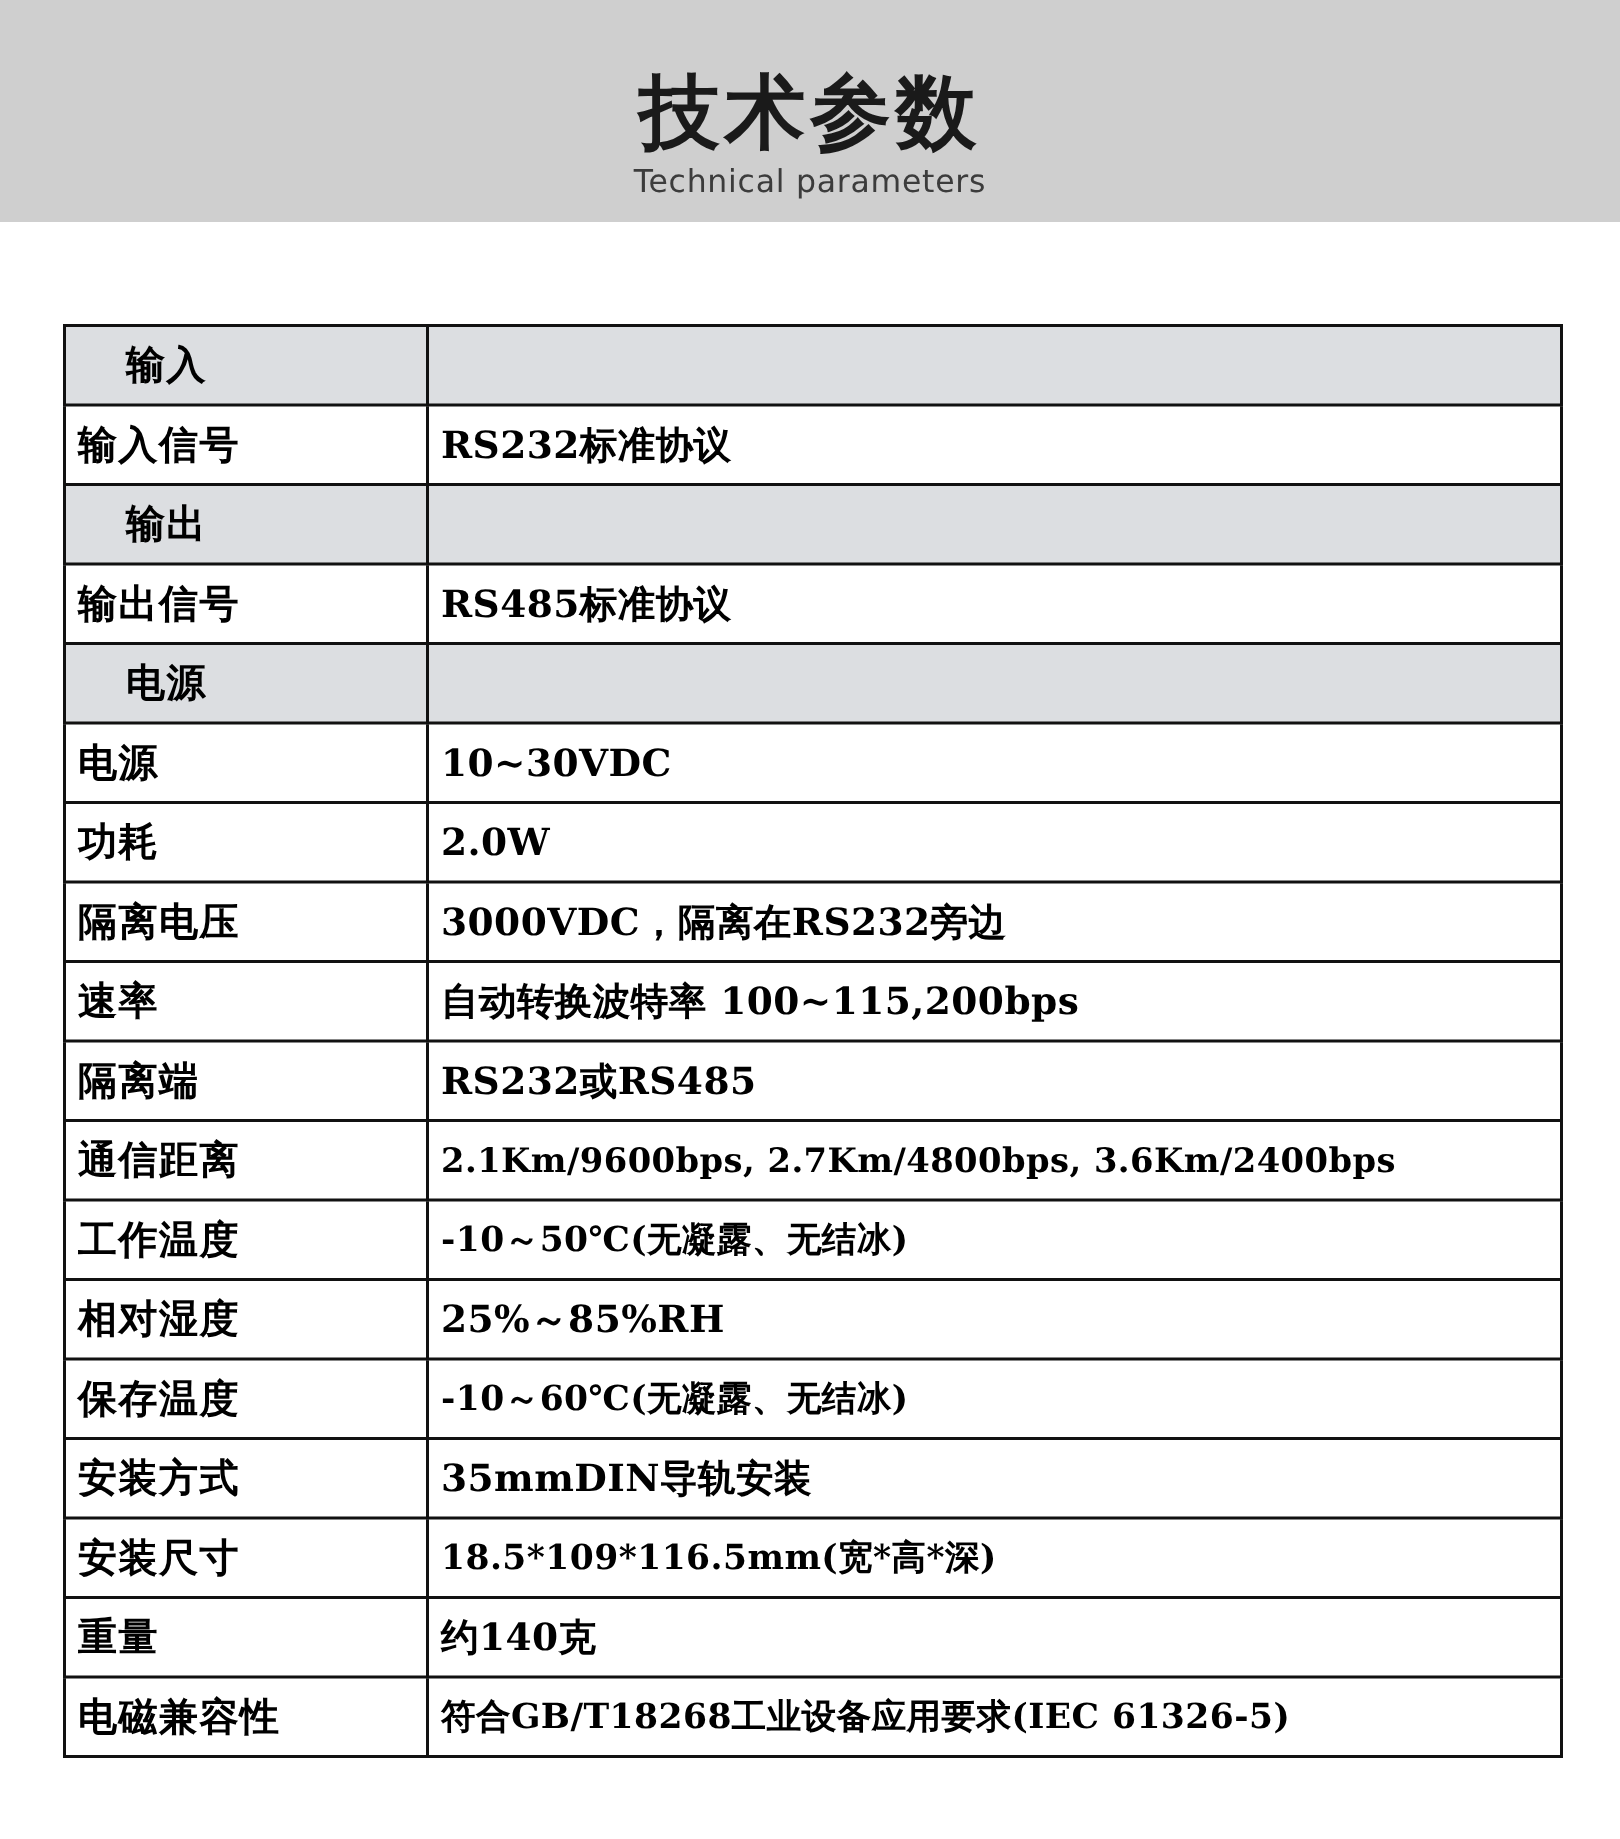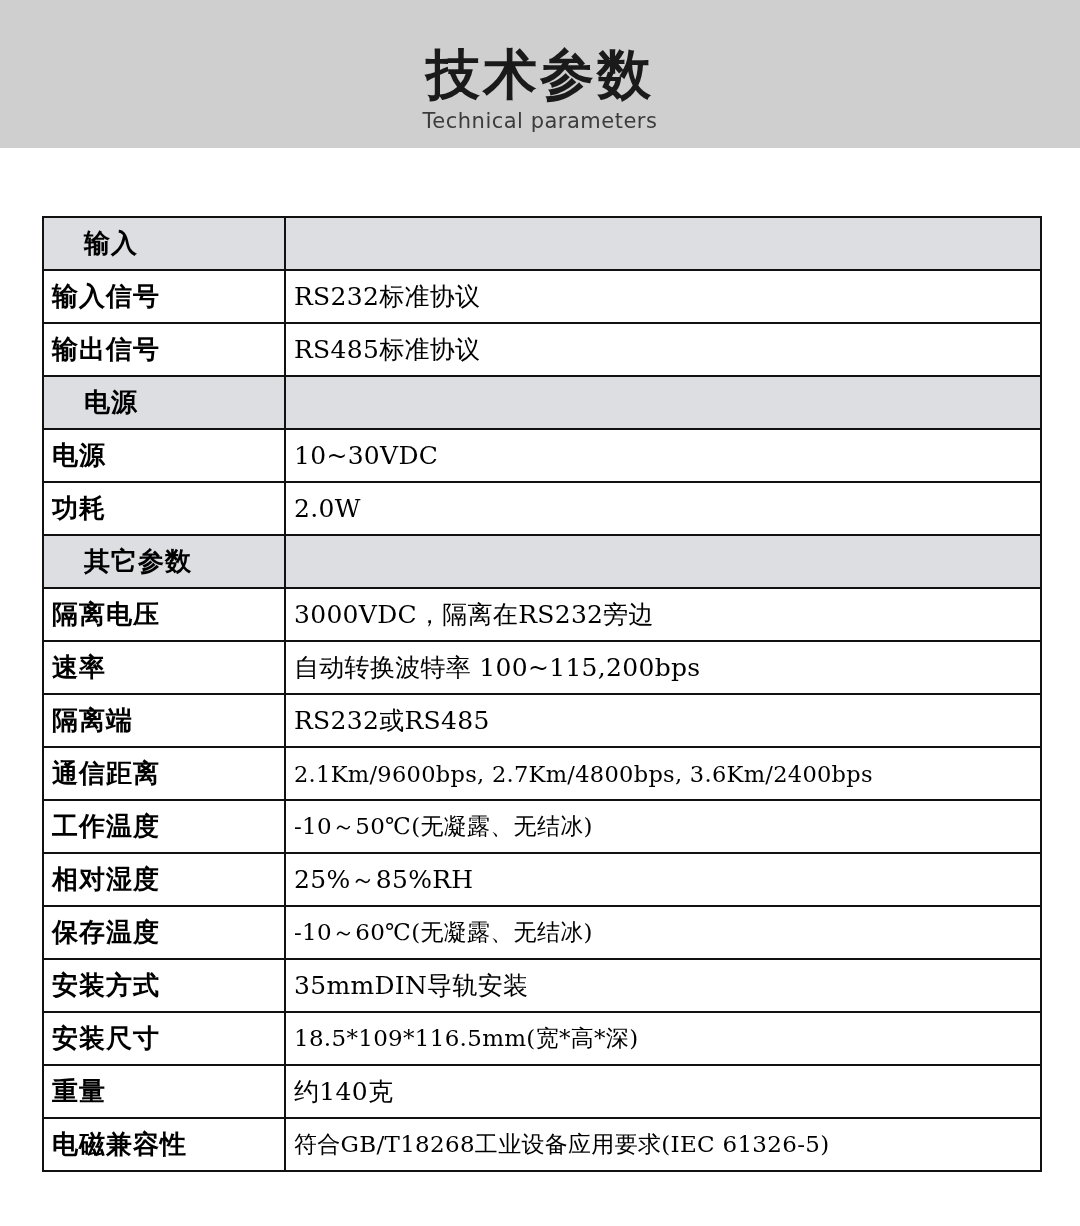--- a/index.html
+++ b/index.html
@@ -69,21 +69,21 @@
   }
   td.label {
     width: 192px;
     font-size: 26px;
     font-weight: bold;
     letter-spacing: 1px;
     height: 51px;
   }
   td.value {
     font-size: 25px;
-    font-weight: normal;
+    font-weight: bold;
     letter-spacing: 0.3px;
     height: 51px;
     margin-top: 16px;
   }
   tr.section td {
     background: #dcdee1;
     padding-left: 40px;
   }
   tr.section td.label {
     font-size: 26px;
@@ -114,20 +114,24 @@
       <tr class="section">
         <td class="label">输入</td>
         <td class="value"></td>
       </tr>
 
       <tr>
         <td class="label">输入信号</td>
         <td class="value">RS232标准协议</td>
       </tr>
 
+      <tr class="section">
+        <td class="label">输出</td>
+        <td class="value"></td>
+      </tr>
 
       <tr>
         <td class="label">输出信号</td>
         <td class="value">RS485标准协议</td>
       </tr>
 
       <tr class="section">
         <td class="label">电源</td>
         <td class="value"></td>
       </tr>
@@ -135,24 +139,20 @@
       <tr>
         <td class="label">电源</td>
         <td class="value">10~30VDC</td>
       </tr>
 
       <tr>
         <td class="label">功耗</td>
         <td class="value">2.0W</td>
       </tr>
 
-      <tr class="section">
-        <td class="label">其它参数</td>
-        <td class="value"></td>
-      </tr>
 
       <tr>
         <td class="label">隔离电压</td>
         <td class="value">3000VDC，隔离在RS232旁边</td>
       </tr>
 
       <tr>
         <td class="label">速率</td>
         <td class="value">自动转换波特率  100~115,200bps</td>
       </tr>

